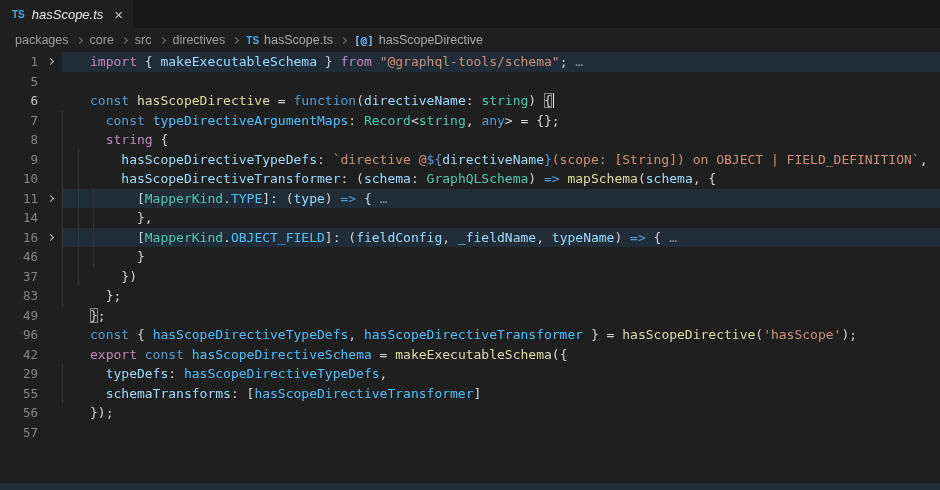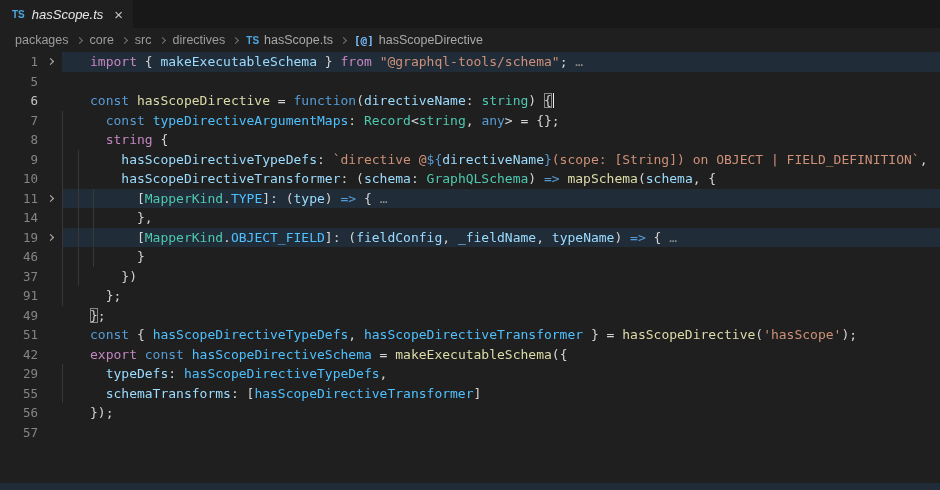--- a/index.html
+++ b/index.html
@@ -140,21 +140,21 @@
       </div>
       <div class="row">
         <div class="gutter">
           <div class="num">14</div>
           <div class="foldarea"></div>
         </div>
         <div class="code" style="background-image: repeating-linear-gradient(to right, rgb(55, 55, 55) 0px, rgb(55, 55, 55) 1px, transparent 1px, transparent 2ch); background-size: 6ch 100%;"><span style="color: rgb(212, 212, 212);">      },</span></div>
       </div>
       <div class="row">
         <div class="gutter">
-          <div class="num">19</div>
+          <div class="num">16</div>
           <div class="foldarea">
             <span class="fold-chev"></span>
           </div>
         </div>
         <div class="code hl" style="background-image: repeating-linear-gradient(to right, rgb(55, 55, 55) 0px, rgb(55, 55, 55) 1px, transparent 1px, transparent 2ch); background-size: 6ch 100%;"><span style="color: rgb(212, 212, 212);">      [</span><span style="color: rgb(78, 201, 176);">MapperKind</span><span style="color: rgb(212, 212, 212);">.</span><span style="color: rgb(79, 193, 255);">OBJECT_FIELD</span><span style="color: rgb(212, 212, 212);">]: (</span><span style="color: rgb(156, 220, 254);">fieldConfig</span><span style="color: rgb(212, 212, 212);">, </span><span style="color: rgb(156, 220, 254);">_fieldName</span><span style="color: rgb(212, 212, 212);">, </span><span style="color: rgb(156, 220, 254);">typeName</span><span style="color: rgb(212, 212, 212);">) </span><span style="color: rgb(86, 156, 214);">=&gt;</span><span style="color: rgb(212, 212, 212);"> { </span><span style="color: rgb(143, 143, 143);">…</span></div>
       </div>
       <div class="row">
         <div class="gutter">
           <div class="num">46</div>
           <div class="foldarea"></div>
@@ -163,35 +163,35 @@
       </div>
       <div class="row">
         <div class="gutter">
           <div class="num">37</div>
           <div class="foldarea"></div>
         </div>
         <div class="code" style="background-image: repeating-linear-gradient(to right, rgb(55, 55, 55) 0px, rgb(55, 55, 55) 1px, transparent 1px, transparent 2ch); background-size: 4ch 100%;"><span style="color: rgb(212, 212, 212);">    })</span></div>
       </div>
       <div class="row">
         <div class="gutter">
-          <div class="num">91</div>
+          <div class="num">83</div>
           <div class="foldarea"></div>
         </div>
         <div class="code" style="background-image: repeating-linear-gradient(to right, rgb(55, 55, 55) 0px, rgb(55, 55, 55) 1px, transparent 1px, transparent 2ch); background-size: 2ch 100%;"><span style="color: rgb(212, 212, 212);">  };</span></div>
       </div>
       <div class="row">
         <div class="gutter">
           <div class="num">49</div>
           <div class="foldarea"></div>
         </div>
         <div class="code"><span class="box" style="color: rgb(212, 212, 212);">}</span><span style="color: rgb(212, 212, 212);">;</span></div>
       </div>
       <div class="row">
         <div class="gutter">
-          <div class="num">51</div>
+          <div class="num">96</div>
           <div class="foldarea"></div>
         </div>
         <div class="code"><span style="color: rgb(86, 156, 214);">const</span><span style="color: rgb(212, 212, 212);"> { </span><span style="color: rgb(79, 193, 255);">hasScopeDirectiveTypeDefs</span><span style="color: rgb(212, 212, 212);">, </span><span style="color: rgb(79, 193, 255);">hasScopeDirectiveTransformer</span><span style="color: rgb(212, 212, 212);"> } = </span><span style="color: rgb(220, 220, 170);">hasScopeDirective</span><span style="color: rgb(212, 212, 212);">(</span><span style="color: rgb(206, 145, 120);">'hasScope'</span><span style="color: rgb(212, 212, 212);">);</span></div>
       </div>
       <div class="row">
         <div class="gutter">
           <div class="num">42</div>
           <div class="foldarea"></div>
         </div>
         <div class="code"><span style="color: rgb(197, 134, 192);">export</span><span style="color: rgb(212, 212, 212);"> </span><span style="color: rgb(86, 156, 214);">const</span><span style="color: rgb(212, 212, 212);"> </span><span style="color: rgb(79, 193, 255);">hasScopeDirectiveSchema</span><span style="color: rgb(212, 212, 212);"> = </span><span style="color: rgb(220, 220, 170);">makeExecutableSchema</span><span style="color: rgb(212, 212, 212);">({</span></div>

